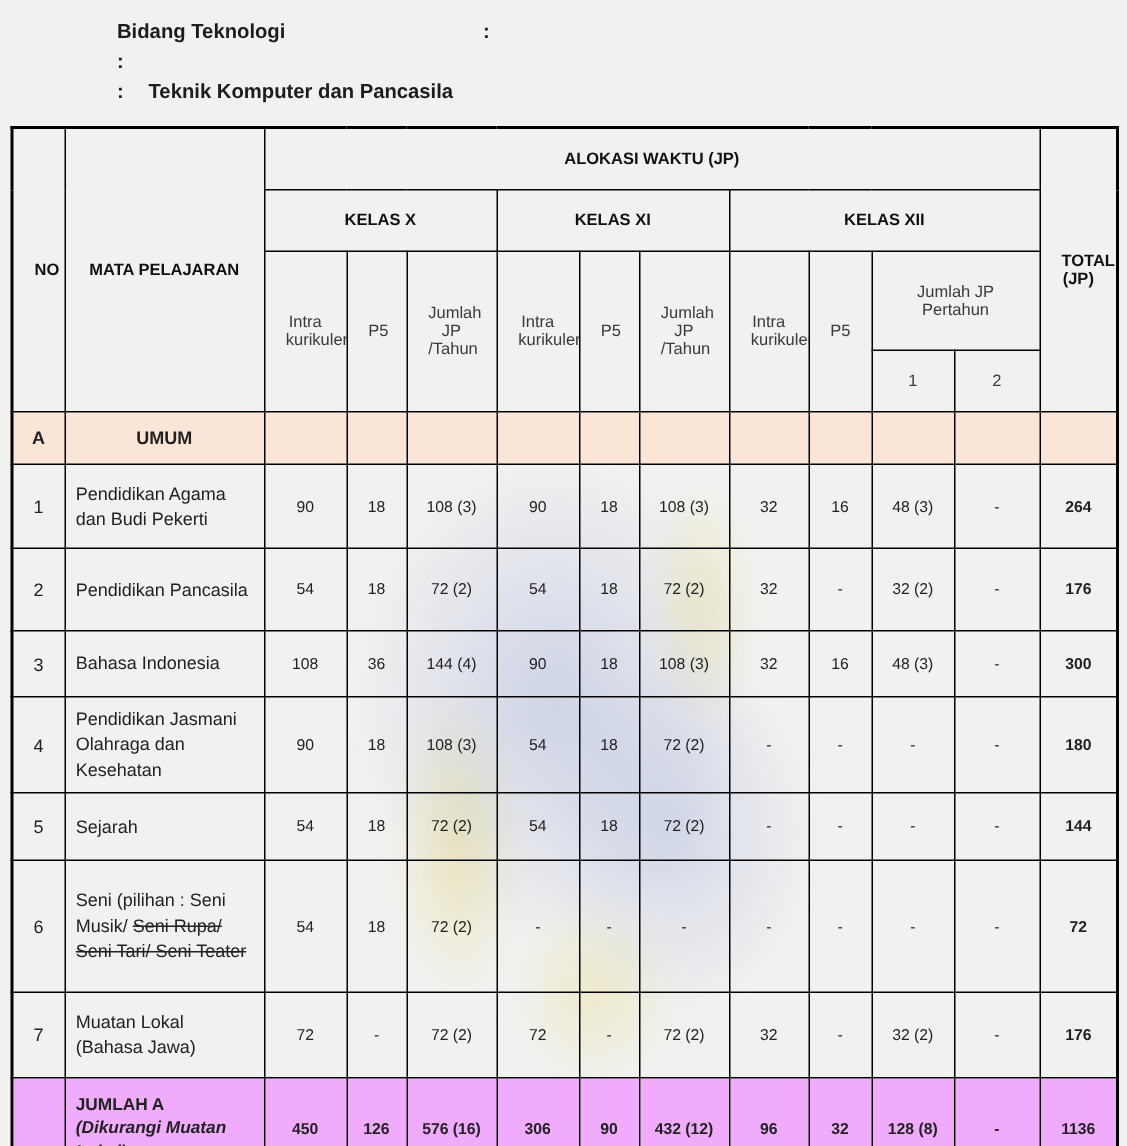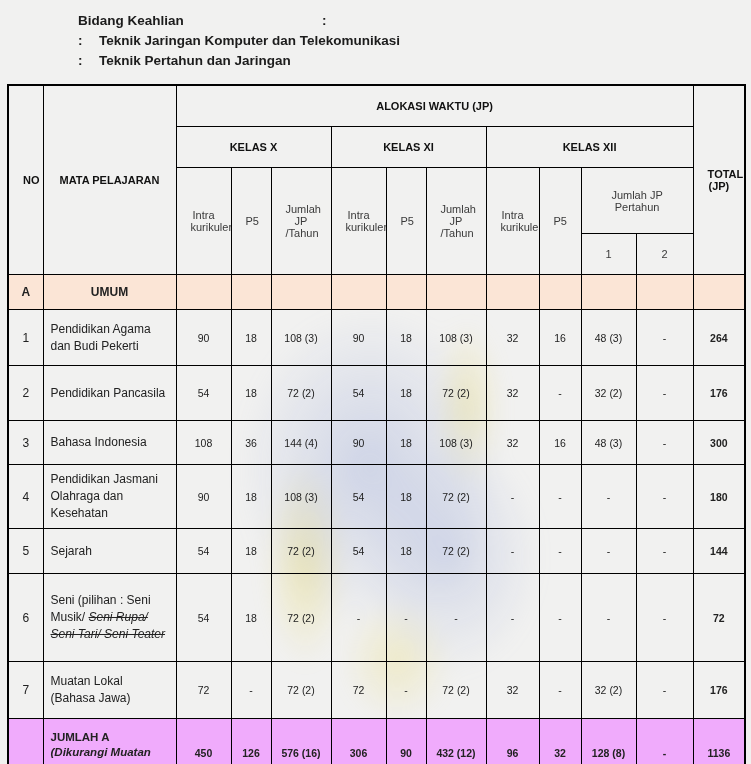--- a/index.html
+++ b/index.html
@@ -45,39 +45,38 @@
   td.c-subject{text-align:left;padding:4px 7px;font-size:12px;line-height:1.4;margin-top:24px;}
   td.c-total{font-weight:700;}
   .section-row{background:#FBE5D6;}
   .section-row td{font-weight:700;font-size:12px;}
   .section-row td.c-subject{text-align:center;}
   .footer-row{background:#f0abfc;padding-left:40px;}
   .footer-row td{font-weight:700;}
   .footer-row td.c-subject{text-align:left;font-size:11.5px;line-height:1.35;}
   .block{display:block;}
   .italic{font-style:italic;}
-  .struck{text-decoration:line-through;font-style:italic;}
+  .struck{text-decoration:line-through;}
   tr.hr1{height:37px;} tr.hr2{height:31px;} tr.hr3{height:66px;} tr.hr4{height:28px;}
   tr.section-row{height:35px;} tr.footer-row{height:70px;}
 </style>
 </head>
 <body>
 
 <div class="doc-header">
   <div class="hfield">
-    <span class="lbl">Bidang Keahlian</span>
+    <span class="lbl">Bidang Teknologi</span>
     <span class="sep">:</span>
   </div>
   <div class="hfield">
     <span class="sep">:</span>
-    <span class="val">Teknik Jaringan Komputer dan Telekomunikasi</span>
   </div>
   <div class="hfield">
     <span class="sep">:</span>
-    <span class="val">Teknik Pertahun dan Jaringan</span>
+    <span class="val">Teknik Komputer dan Pancasila</span>
   </div>
 </div>
 
 <div class="table-wrap">
   <div class="watermark"></div>
   <table>
     <colgroup>
       <col style="width:35px">
         <col style="width:133px">
       <col style="width:55px">

